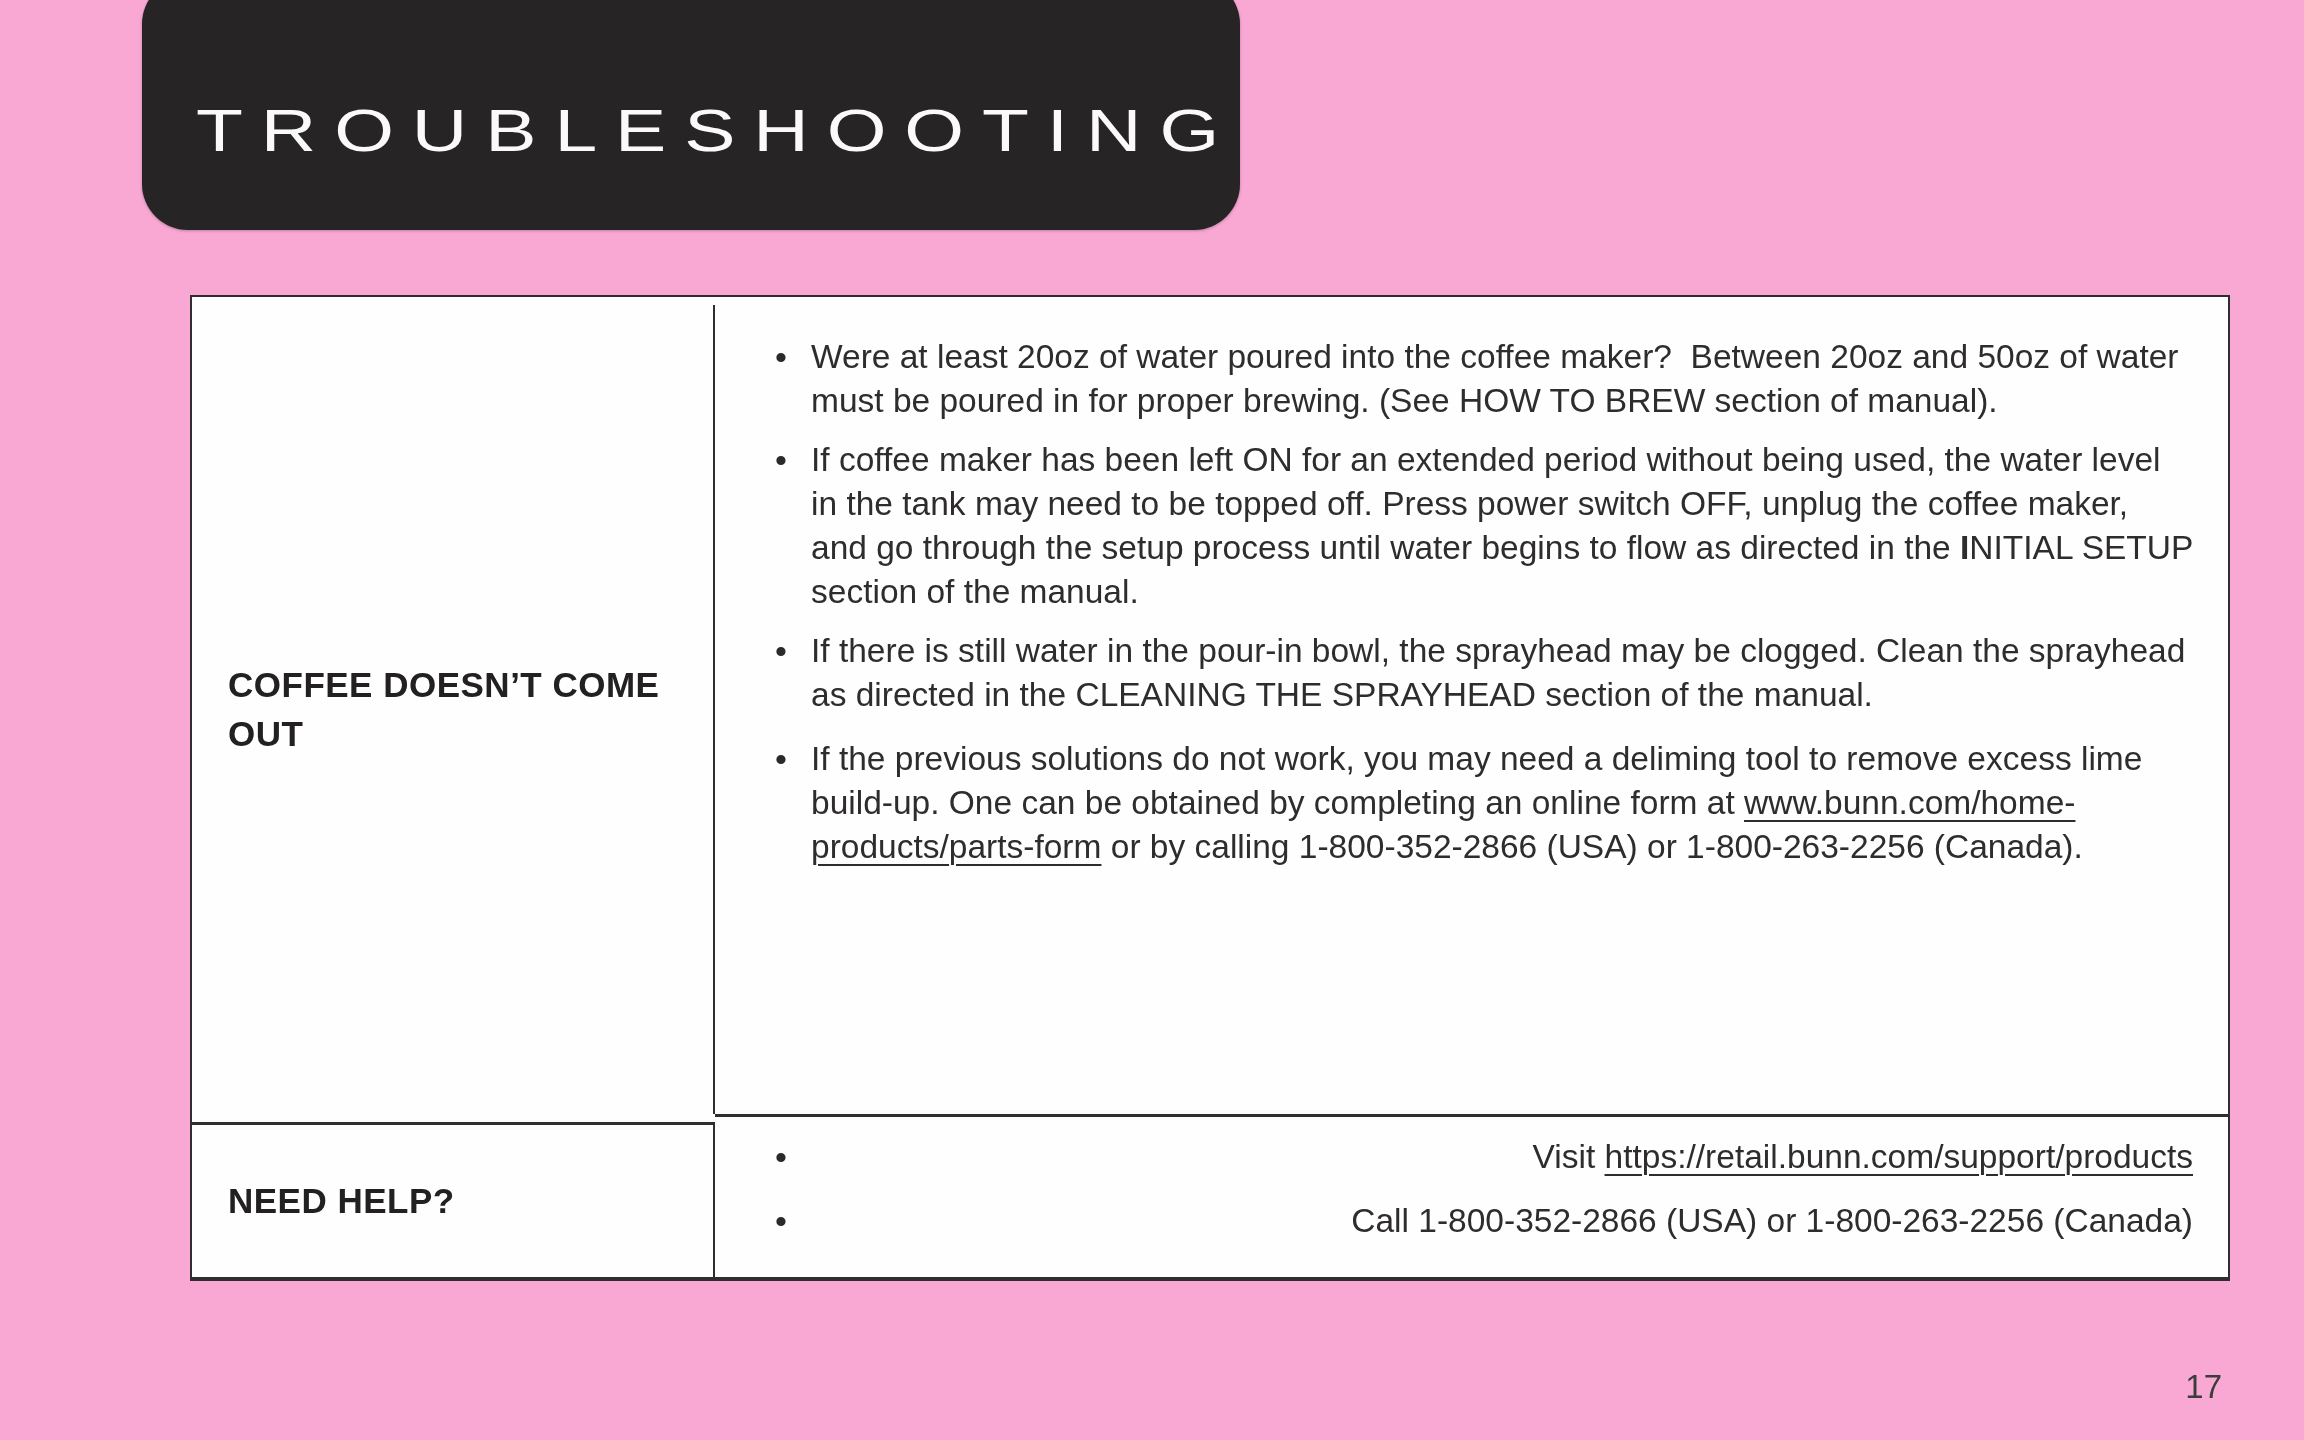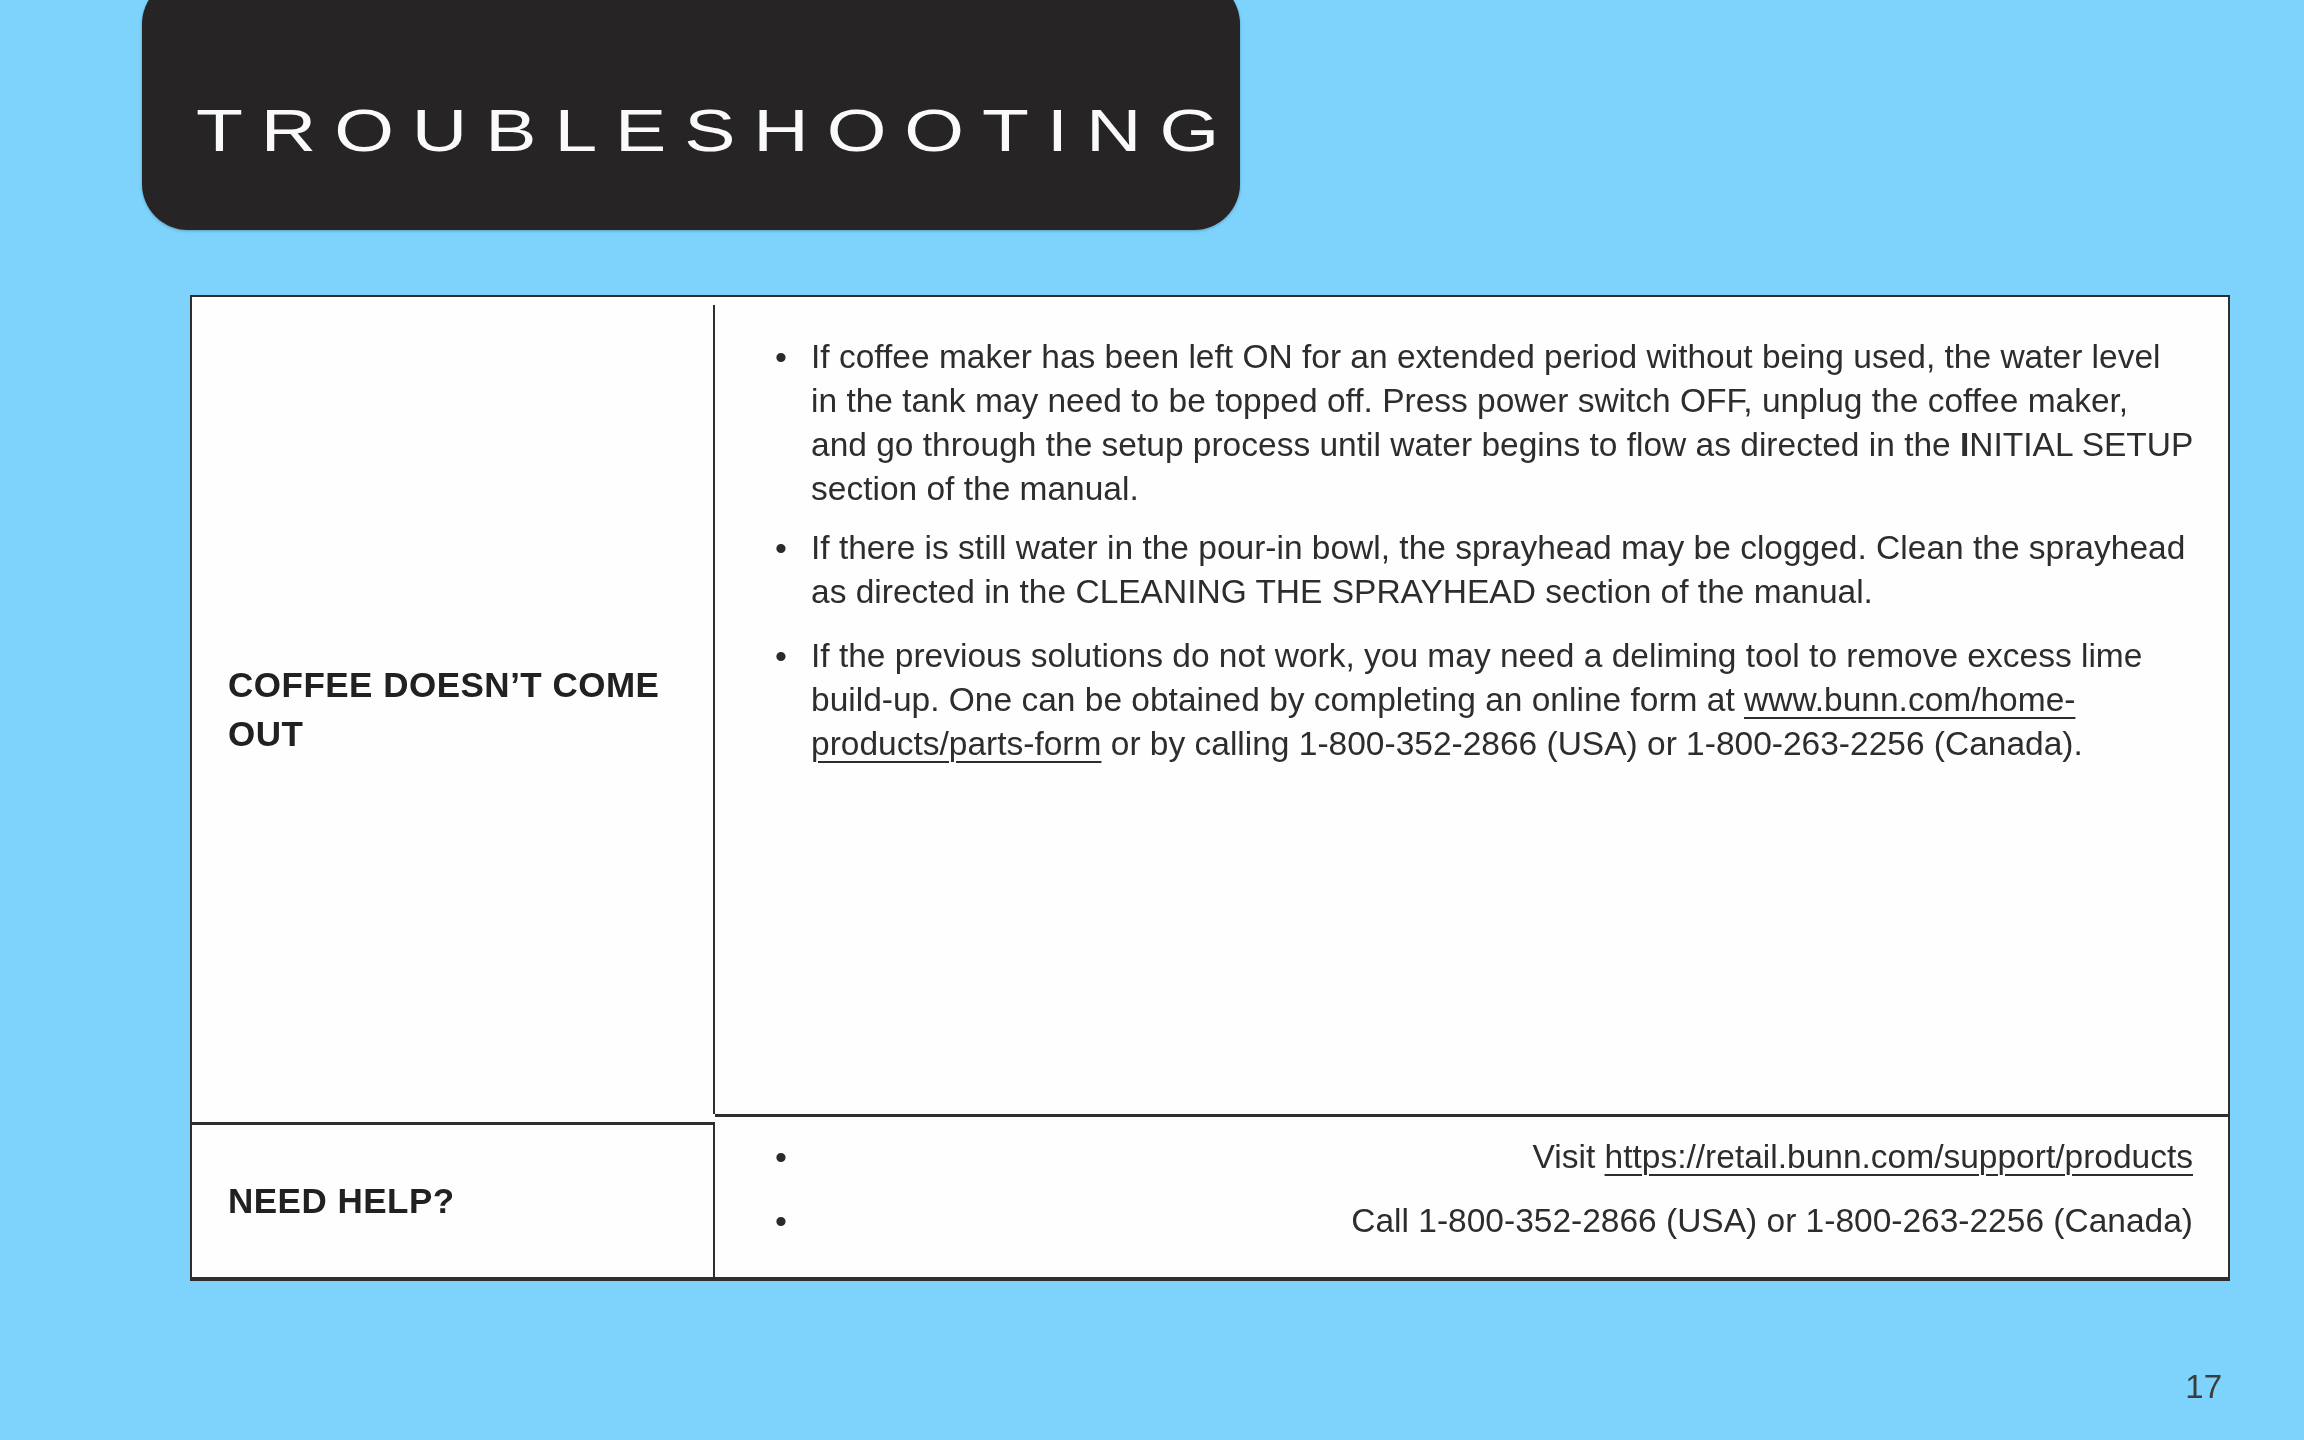--- a/index.html
+++ b/index.html
@@ -110,34 +110,35 @@
     position: absolute;
     right: 82px;
     top: 1368px;
     font-size: 33px;
     color: #3c3c3c;
   }
 </style>
 </head>
 <body>
 
-<div class="page" style="background: #7dd3fc;">
+<div class="page" style="background: #f9a8d4;">
 
   <div class="header-banner" style="background: rgb(39, 36, 37);">
     <div class="header-title" style="color: rgb(250, 250, 250);">TROUBLESHOOTING</div>
   </div>
 
   <div class="ts-table" style="border-color: rgb(47, 45, 46);">
 
     <div class="label-cell row-1">
       <span>COFFEE DOESN’T COME OUT</span>
     </div>
 
     <div class="content-cell row-1">
       <ul class="bullets">
+          <li><span class="seg">Were at least 20oz of water poured into the coffee maker?  Between 20oz and 50oz of water must be poured in for proper brewing. (See HOW TO BREW section of manual).</span></li>
           <li><span class="seg">If coffee maker has been left ON for an extended period without being used, the water level in the tank may need to be topped off. Press power switch OFF, unplug the coffee maker, and go through the setup process until water begins to flow as directed in the </span><span class="seg bold">I</span><span class="seg">NITIAL SETUP section of the manual.</span></li>
           <li><span class="seg">If there is still water in the pour-in bowl, the sprayhead may be clogged. Clean the sprayhead as directed in the CLEANING THE SPRAYHEAD section of the manual.</span></li>
           <li><span class="seg">If the previous solutions do not work, you may need a deliming tool to remove excess lime build-up. One can be obtained by completing an online form at </span><span class="seg underline">www.bunn.com/home-products/parts-form</span><span class="seg"> or by calling 1-800-352-2866 (USA) or 1-800-263-2256 (Canada).</span></li>
         </ul>
     </div>
 
     <div class="label-cell row-2">
       <span>NEED HELP?</span>
     </div>
 

